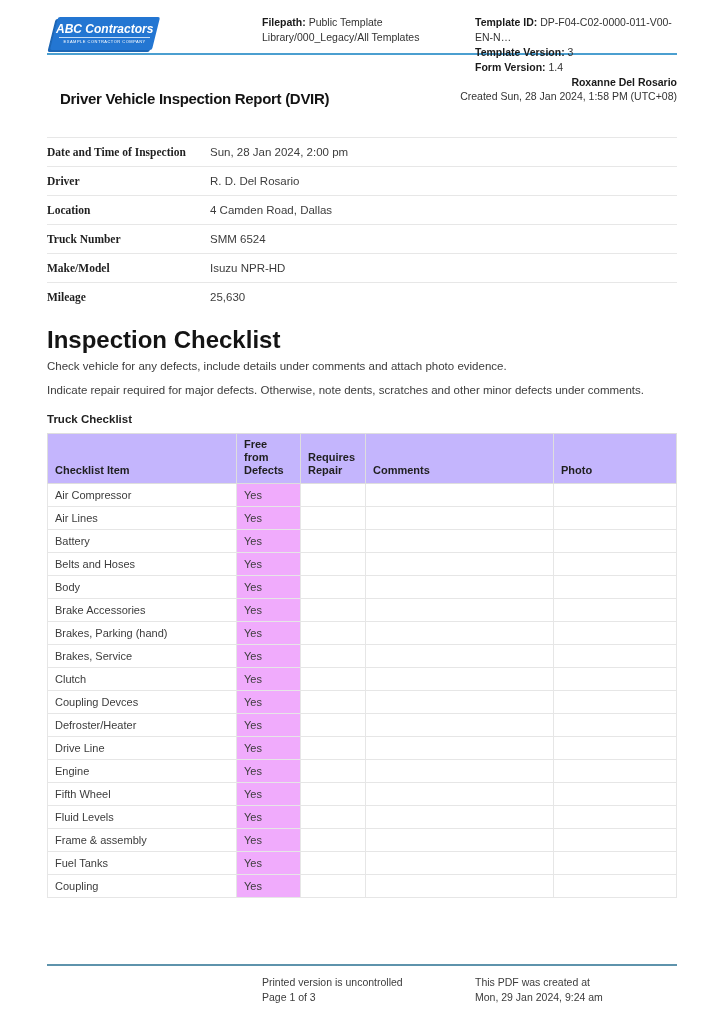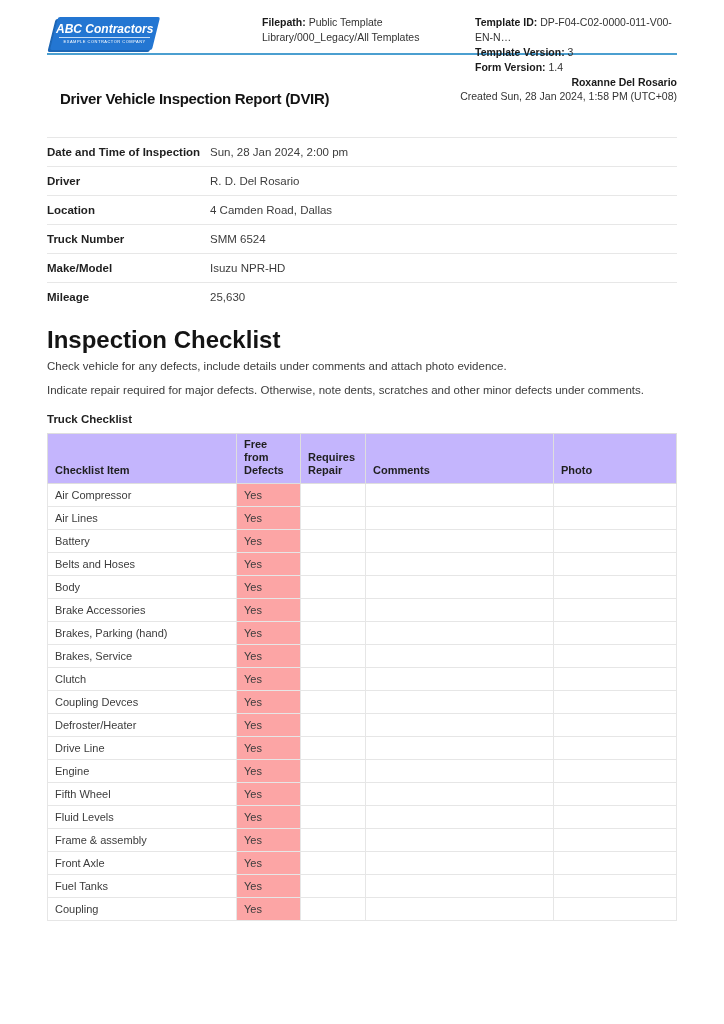--- a/index.html
+++ b/index.html
@@ -37,21 +37,21 @@
 
   
   .title-row { display: flex; justify-content: space-between; align-items: flex-start; margin-top: 18px; }
   .doc-title { margin: 13px; font-size: 15px; font-weight: 700; color: #141414; letter-spacing: -0.3px; line-height: 26px; }
   .byline { text-align: right; font-size: 10.5px; line-height: 14px; color: #333; padding-top: 2px; }
   .byline .author { font-weight: bold; color: #1a1a1a; }
 
   
   .details { margin-top: 12px; }
   .detail-row { display: flex; border-top: 1px solid #e7e7e7; padding: 8px 0; font-size: 11.5px; }
-  .detail-label { width: 163px; font-weight: bold; color: #1f1f1f; }
+  .detail-label { width: 163px; font-weight: bold; color: #1f1f1f; font-family: Liberation Serif, serif; }
   .detail-value { color: #3c3c3c; flex: 1; }
 
   
   .section-heading { margin: 18px 0 0; font-size: 24px; font-weight: 700; color: #141414; line-height: 21px; }
   .section-desc { margin: 10px 0 0; font-size: 11.5px; color: #3c3c3c; line-height: 13px; }
   .section-desc.second { margin-top: 11px; }
   .table-title { margin-top: 16px; font-size: 11.5px; font-weight: bold; color: #1f1f1f; line-height: 13px; }
 
   
   table.checklist { width: 100%; border-collapse: collapse; table-layout: fixed; margin-top: 7px; }
@@ -59,21 +59,21 @@
     background: #c4b5fd; border: 1px solid #dedede;
     font-size: 11px; font-weight: bold; color: #1f1f1f;
     text-align: left; vertical-align: bottom;
     padding: 4px 7px 6px; line-height: 13px;
   }
   table.checklist td {
     border: 1px solid #e6e6e6; font-size: 11px; color: #3c3c3c;
     padding: 0 7px; height: 23px; vertical-align: middle;
     white-space: nowrap; overflow: hidden;
   }
-  td.c-yes { background: #fca5a5; }
+  td.c-yes { background: #f0abfc; }
 
   
   .footer { position: absolute; left: 47px; right: 47px; top: 964px; }
   .rule-bottom { height: 2px; background: #5e93ac; }
   .footer-cols { display: flex; margin-top: 9px; font-size: 10.5px; line-height: 15px; color: #3c3c3c; }
   .footer-spacer { width: 215px; }
   .footer-left { width: 213px; }
   .footer-right { flex: 1; }
 </style>
 </head>
@@ -300,41 +300,48 @@
         </tr>
 
         <tr>
           <td>Frame &amp; assembly</td>
           <td class="c-yes">Yes</td>
           <td></td>
           <td></td>
           <td></td>
         </tr>
 
-        <tr>
-          <td>Front Axle</td>
-          <td class="c-yes">Yes</td>
-          <td></td>
-          <td></td>
-          <td></td>
-        </tr>
 
         <tr>
           <td>Fuel Tanks</td>
           <td class="c-yes">Yes</td>
           <td></td>
           <td></td>
           <td></td>
         </tr>
 
         <tr>
           <td>Coupling</td>
           <td class="c-yes">Yes</td>
           <td></td>
           <td></td>
           <td></td>
         </tr>
 
     </tbody>
   </table>
 
+  <div class="footer">
+    <div class="rule-bottom"></div>
+    <div class="footer-cols">
+      <div class="footer-spacer"></div>
+      <div class="footer-left">
+        <div>Printed version is uncontrolled</div>
+        <div>Page 1 of 3</div>
+      </div>
+      <div class="footer-right">
+        <div>This PDF was created at</div>
+        <div>Mon, 29 Jan 2024, 9:24 am</div>
+      </div>
+    </div>
+  </div>
 
 </div>
 
 </body></html>

